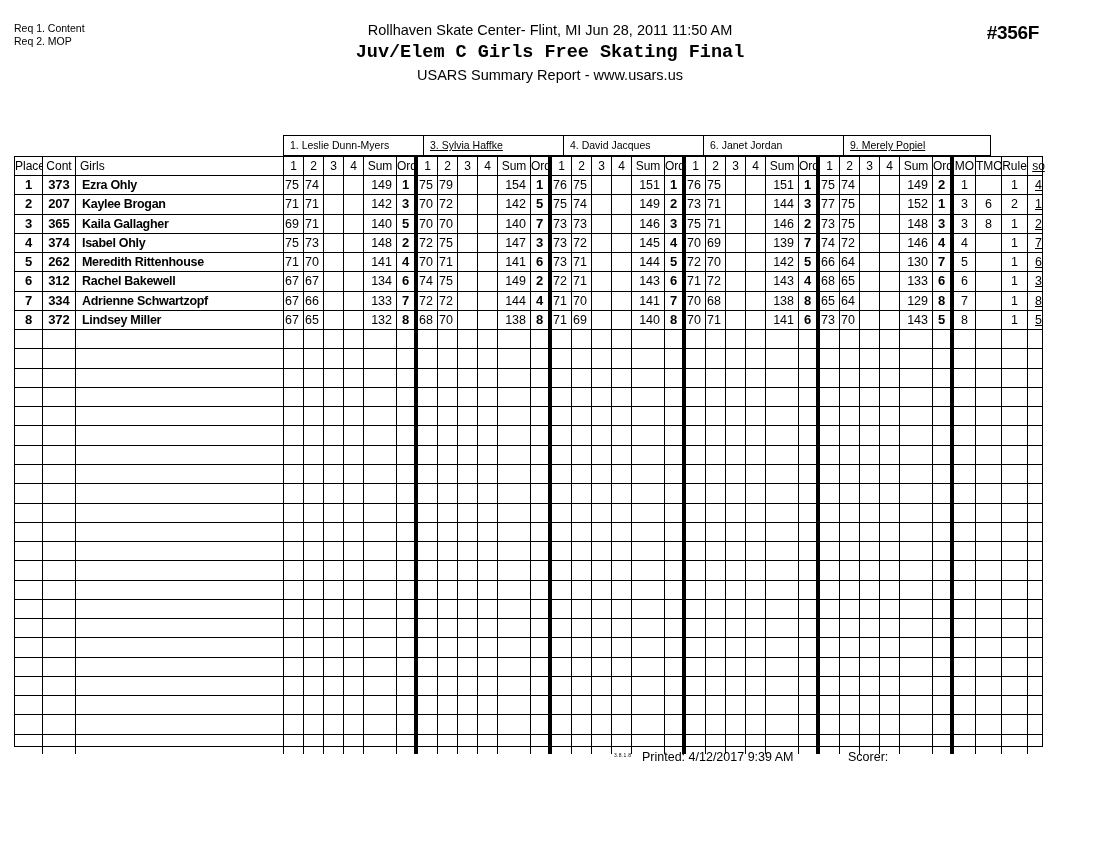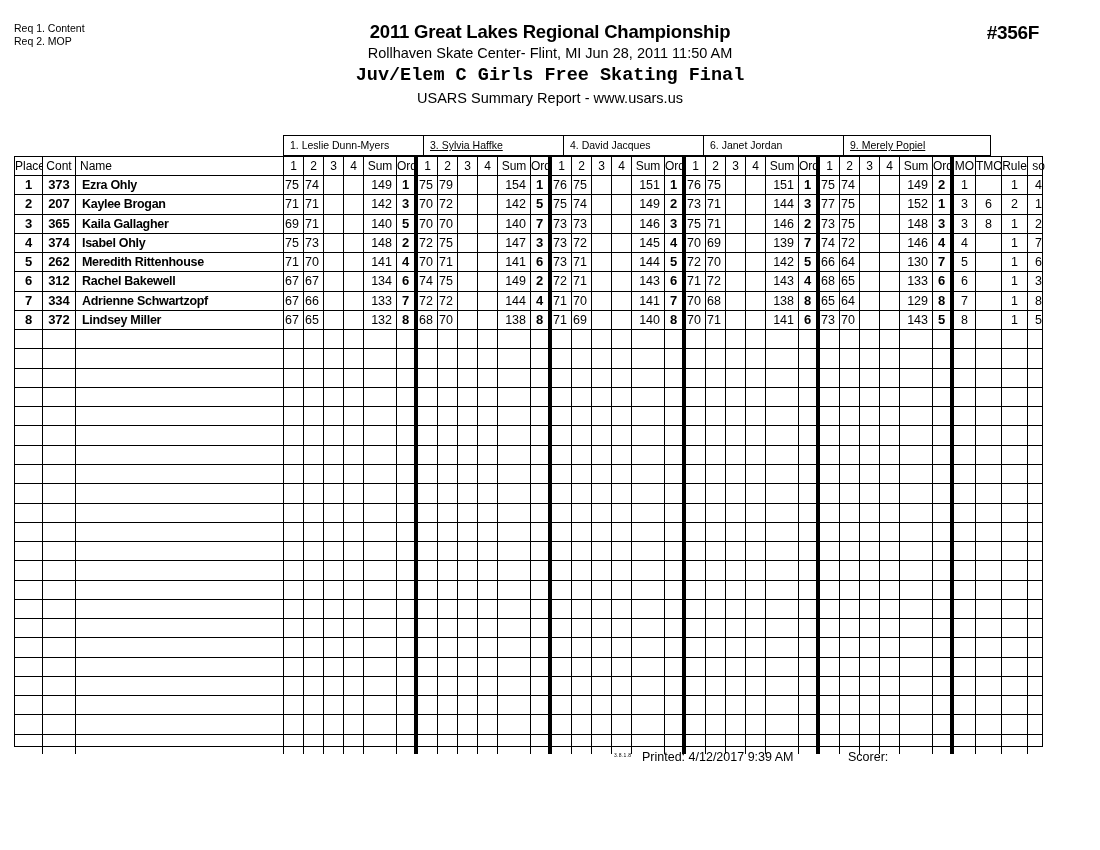--- a/index.html
+++ b/index.html
@@ -109,21 +109,21 @@
     box-sizing: border-box;
     border-right: 1px solid #000;
     font-size: 11px;
     line-height: 17px;
     text-align: center;
     overflow: hidden;
     white-space: nowrap;
     flex: none;
   }
   .cell.thick { border-right: 4px solid #000; }
-  .cell.last { border-right: none; }
+  .cell.last { border-right: none; text-decoration: underline; }
 
   
   #header-row .cell {
     font-size: 12px;
     line-height: 19px;
   }
   #header-row .cell.name-col { text-align: left; padding-left: 4px; }
 
   
   .data-row .cell { font-size: 12.5px; line-height: 18px; }
@@ -189,41 +189,40 @@
 </style>
 </head>
 <body>
 
 <div id="req-block">
   <div>Req 1.  Content</div>
   <div>Req 2.  MOP</div>
 </div>
 
 <div id="title-block">
-  <div class="title-main">2011 Great Lakes Regional Championship</div>
   <div class="title-venue">Rollhaven Skate Center- Flint, MI  Jun 28, 2011  11:50 AM</div>
   <div class="title-event">Juv/Elem C Girls Free Skating  Final</div>
   <div class="title-report">USARS Summary Report - www.usars.us</div>
 </div>
 
 <div id="sheet-number">#356F</div>
 
 <div id="judge-band">
     <div class="judge-name-cell" style="width: 140px;">1.  Leslie Dunn-Myers</div>
     <div class="judge-name-cell" style="width: 140px; text-decoration: underline;">3.  Sylvia  Haffke</div>
     <div class="judge-name-cell" style="width: 140px;">4.  David Jacques</div>
     <div class="judge-name-cell" style="width: 140px;">6.  Janet Jordan</div>
     <div class="judge-name-cell" style="width: 148px; text-decoration: underline;">9.  Merely Popiel</div>
   </div>
 
 <div id="grid">
   <div class="grid-row" id="header-row">
       <div class="cell place-col">Place</div>
       <div class="cell cont-col">Cont</div>
-      <div class="cell name-col">Name</div>
+      <div class="cell name-col">Girls</div>
       <div class="cell score-col">1</div>
       <div class="cell score-col">2</div>
       <div class="cell score-col">3</div>
       <div class="cell score-col">4</div>
       <div class="cell sum-col">Sum</div>
       <div class="cell ord-col thick">Ord</div>
       <div class="cell score-col">1</div>
       <div class="cell score-col">2</div>
       <div class="cell score-col">3</div>
       <div class="cell score-col">4</div>

